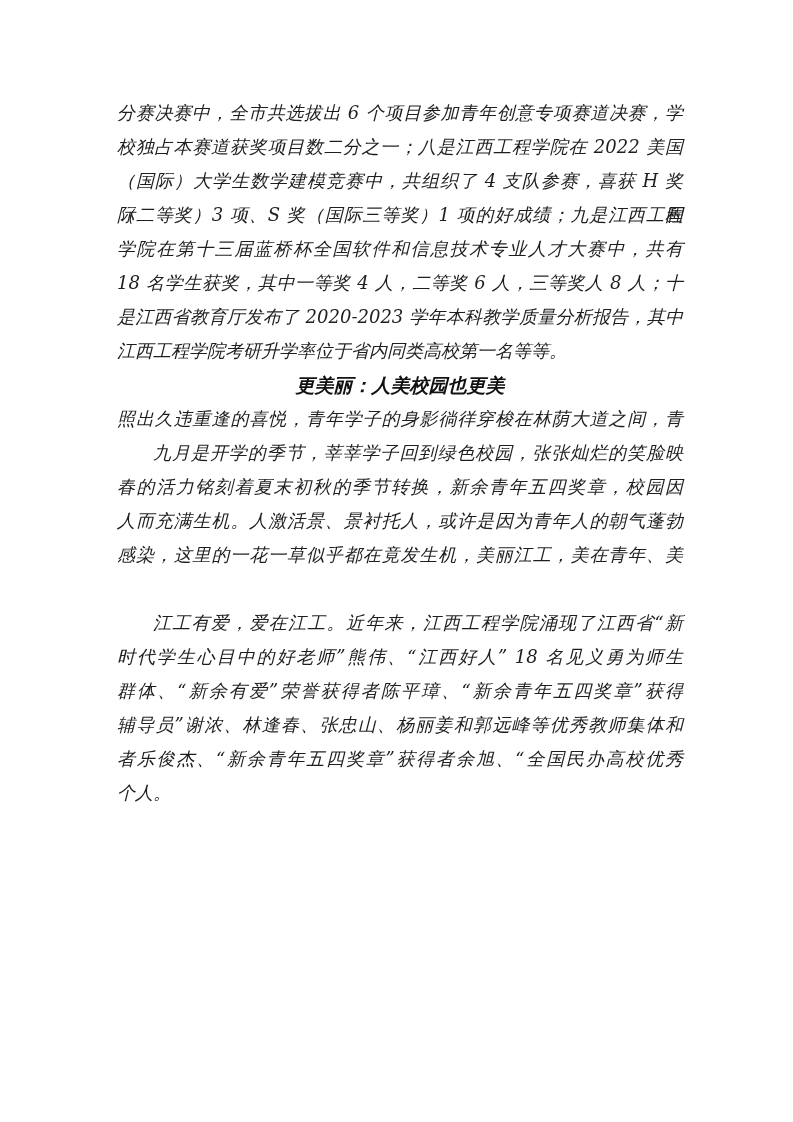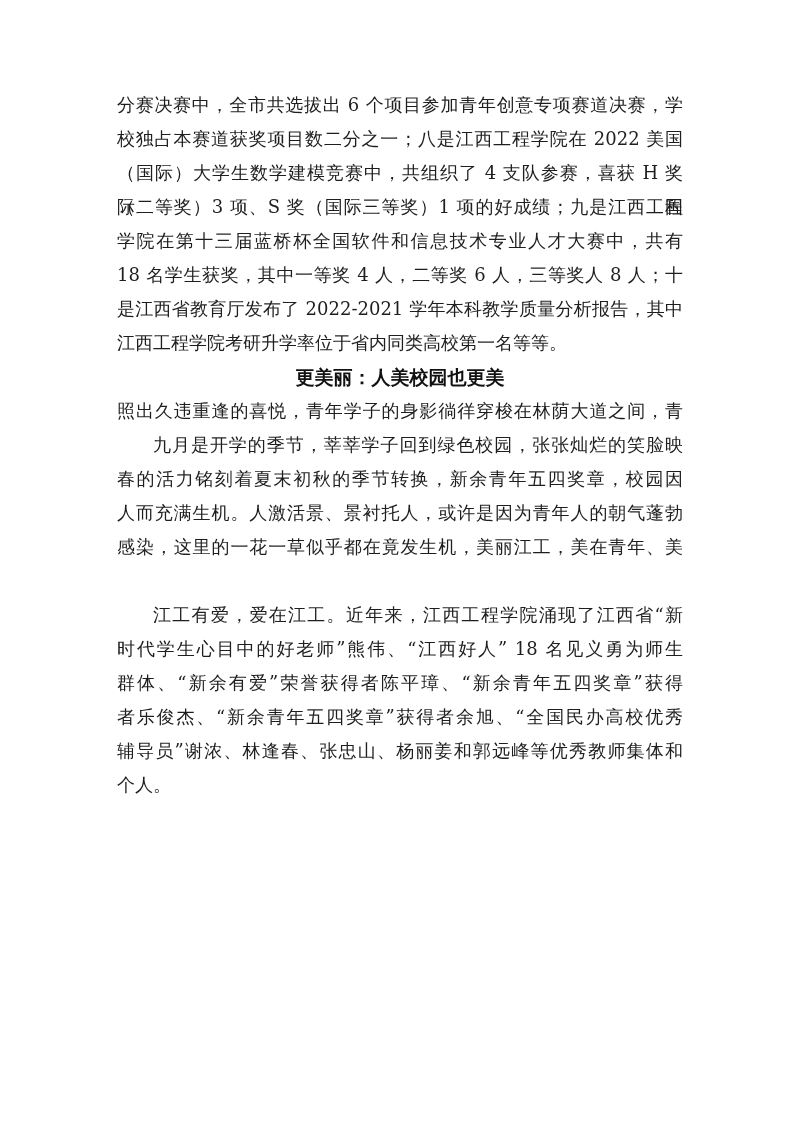--- a/index.html
+++ b/index.html
@@ -9,24 +9,25 @@
     font-family: "DejaVu Serif", "Liberation Serif", serif;
   }
   .page {
     position: relative;
     width: 793px; height: 1122px;
     background: #ffffff;
     overflow: hidden;
   }
   .text-block {
     position: absolute;
-    left: 117px; top: 88px; width: 566px;
+    left: 117px; top: 96px; width: 566px;
     color: #1e1e1e;
     font-size: 18px;
     line-height: 34px;
+    font-style: italic;
   }
   .ln {
     height: 34px;
     text-align: justify;
     text-align-last: justify;
     white-space: normal;
   }
   .ln.last { text-align-last: left; }
   .ln.indent { text-indent: 2em; }
   .heading {
@@ -46,34 +47,34 @@
 
 <div class="page">
   <div class="text-block">
 
     <div class="ln">分赛决赛中，全市共选拔出 6 个项目参加青年创意专项赛道决赛，学</div>
     <div class="ln">校独占本赛道获奖项目数二分之一；八是江西工程学院在 2022 美国</div>
     <div class="ln">（国际）大学生数学建模竞赛中，共组织了 4 支队参赛，喜获 H 奖（国</div>
     <div class="ln">际二等奖）3 项、S 奖（国际三等奖）1 项的好成绩；九是江西工程</div>
     <div class="ln">学院在第十三届蓝桥杯全国软件和信息技术专业人才大赛中，共有</div>
     <div class="ln">18 名学生获奖，其中一等奖 4 人，二等奖 6 人，三等奖人 8 人；十</div>
-    <div class="ln">是江西省教育厅发布了 2022-2021 学年本科教学质量分析报告，其中</div>
+    <div class="ln">是江西省教育厅发布了 2020-2023 学年本科教学质量分析报告，其中</div>
     <div class="ln last">江西工程学院考研升学率位于省内同类高校第一名等等。</div>
 
     <h2 class="heading">更美丽：人美校园也更美</h2>
 
     <div class="ln">照出久违重逢的喜悦，青年学子的身影徜徉穿梭在林荫大道之间，青</div>
     <div class="ln indent">九月是开学的季节，莘莘学子回到绿色校园，张张灿烂的笑脸映</div>
     <div class="ln">春的活力铭刻着夏末初秋的季节转换，新余青年五四奖章，校园因</div>
     <div class="ln">人而充满生机。人激活景、景衬托人，或许是因为青年人的朝气蓬勃</div>
     <div class="ln">感染，这里的一花一草似乎都在竟发生机，美丽江工，美在青年、美</div>
 
     <div class="blank"></div>
 
     <div class="ln indent">江工有爱，爱在江工。近年来，江西工程学院涌现了江西省“新</div>
     <div class="ln">时代学生心目中的好老师”熊伟、“江西好人” 18 名见义勇为师生</div>
     <div class="ln">群体、“新余有爱”荣誉获得者陈平璋、“新余青年五四奖章”获得</div>
+    <div class="ln">辅导员”谢浓、林逢春、张忠山、杨丽姜和郭远峰等优秀教师集体和</div>
     <div class="ln">者乐俊杰、“新余青年五四奖章”获得者余旭、“全国民办高校优秀</div>
-    <div class="ln">辅导员”谢浓、林逢春、张忠山、杨丽姜和郭远峰等优秀教师集体和</div>
     <div class="ln last">个人。</div>
 
   </div>
 </div>
 
 </body></html>

